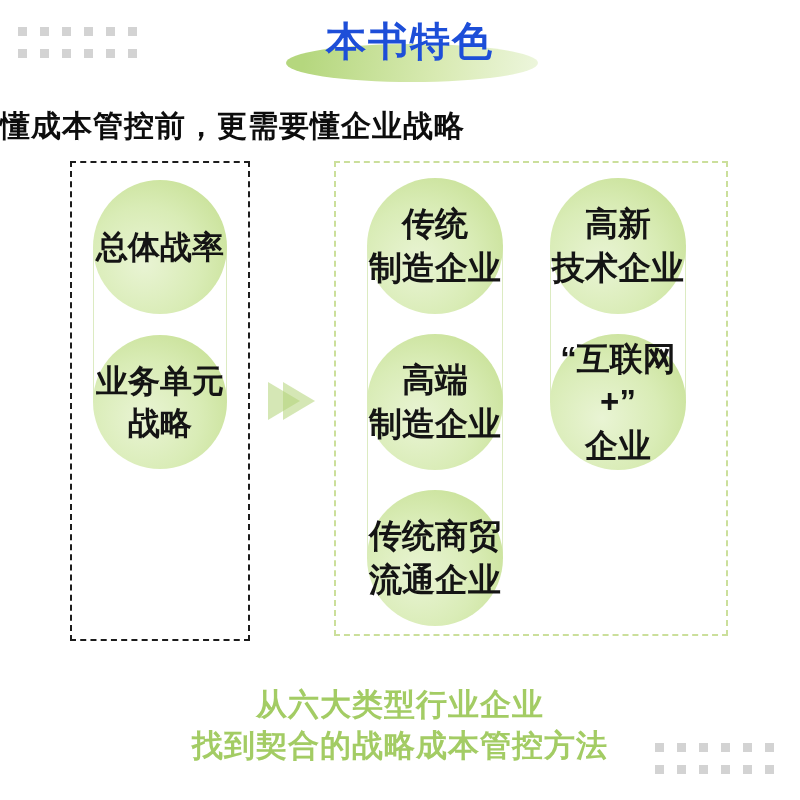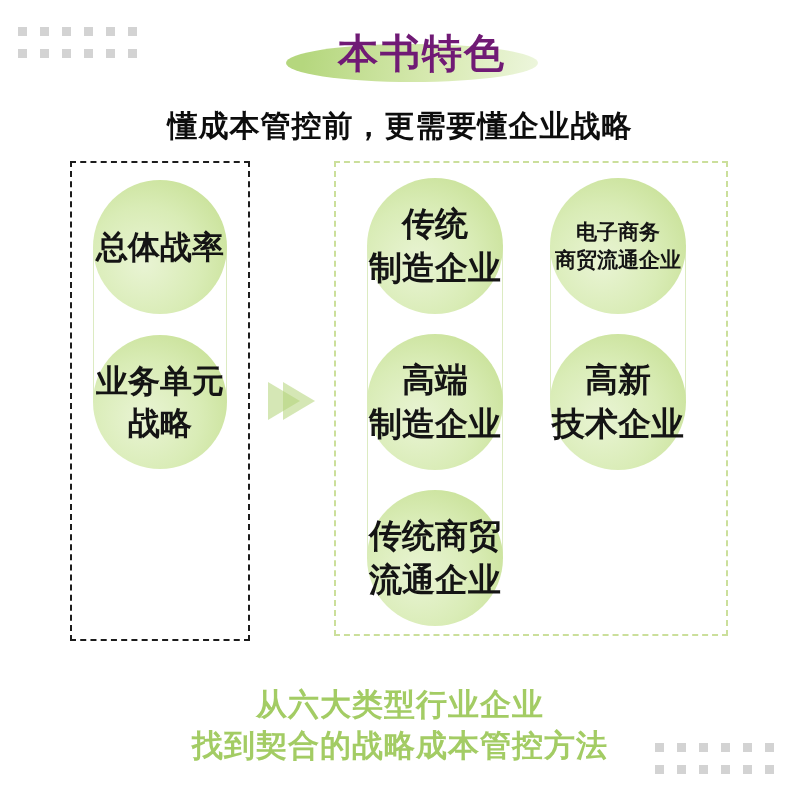--- a/index.html
+++ b/index.html
@@ -27,28 +27,28 @@
   .squares i { display:block; background: var(--decor-square, #d3d3d3); }
 
   
   .title-wrap { position: absolute; left: 280px; top: 0; width: 260px; height: 92px; }
   .ellipse {
     position: absolute; left: 6px; top: 44px; width: 252px; height: 38px;
     border-radius: 50%;
     background: linear-gradient(100deg, var(--ellipse-start,#b5d77e) 8%, var(--ellipse-mid,#d8eab2) 60%, var(--ellipse-end,#edf6dd) 100%);
   }
   .title {
-    position: absolute; left: 0; top: 14px; width: 100%; margin: 12px;
+    position: absolute; left: 0; top: 14px; width: 100%; margin: 0;
     text-align: center;
-    font-size: 40px; font-weight: 900; letter-spacing: 2px; color: #701a75;
+    font-size: 40px; font-weight: 900; letter-spacing: 2px; color: #1d4ed8;
   }
 
   .subtitle {
     position: absolute; left: 0; right: 0; top: 106px;
-    text-align: center;
+    text-align: left;
     font-size: 30px; font-weight: 800; letter-spacing: 1px; color: #0d0d0d;
   }
 
   
   .left-box {
     position: absolute; left: 70px; top: 161px; width: 180px; height: 480px;
     border: 2px dashed var(--left-box-border, #1c1c1c);
   }
   .right-box {
     position: absolute; left: 334px; top: 161px; width: 394px; height: 475px;
@@ -161,23 +161,23 @@
   <div class="right-box">
     <div class="column c1">
       <div class="circle">传统
 制造企业</div>
       <div class="circle">高端
 制造企业</div>
       <div class="circle">传统商贸
 流通企业</div>
     </div>
     <div class="column c2">
-      <div class="circle small-text">电子商务
-商贸流通企业</div>
       <div class="circle">高新
 技术企业</div>
+      <div class="circle">“互联网+”
+企业</div>
     </div>
   </div>
 
   <div class="footer">从六大类型行业企业
 找到契合的战略成本管控方法</div>
 
 </div>
 
 </body></html>

